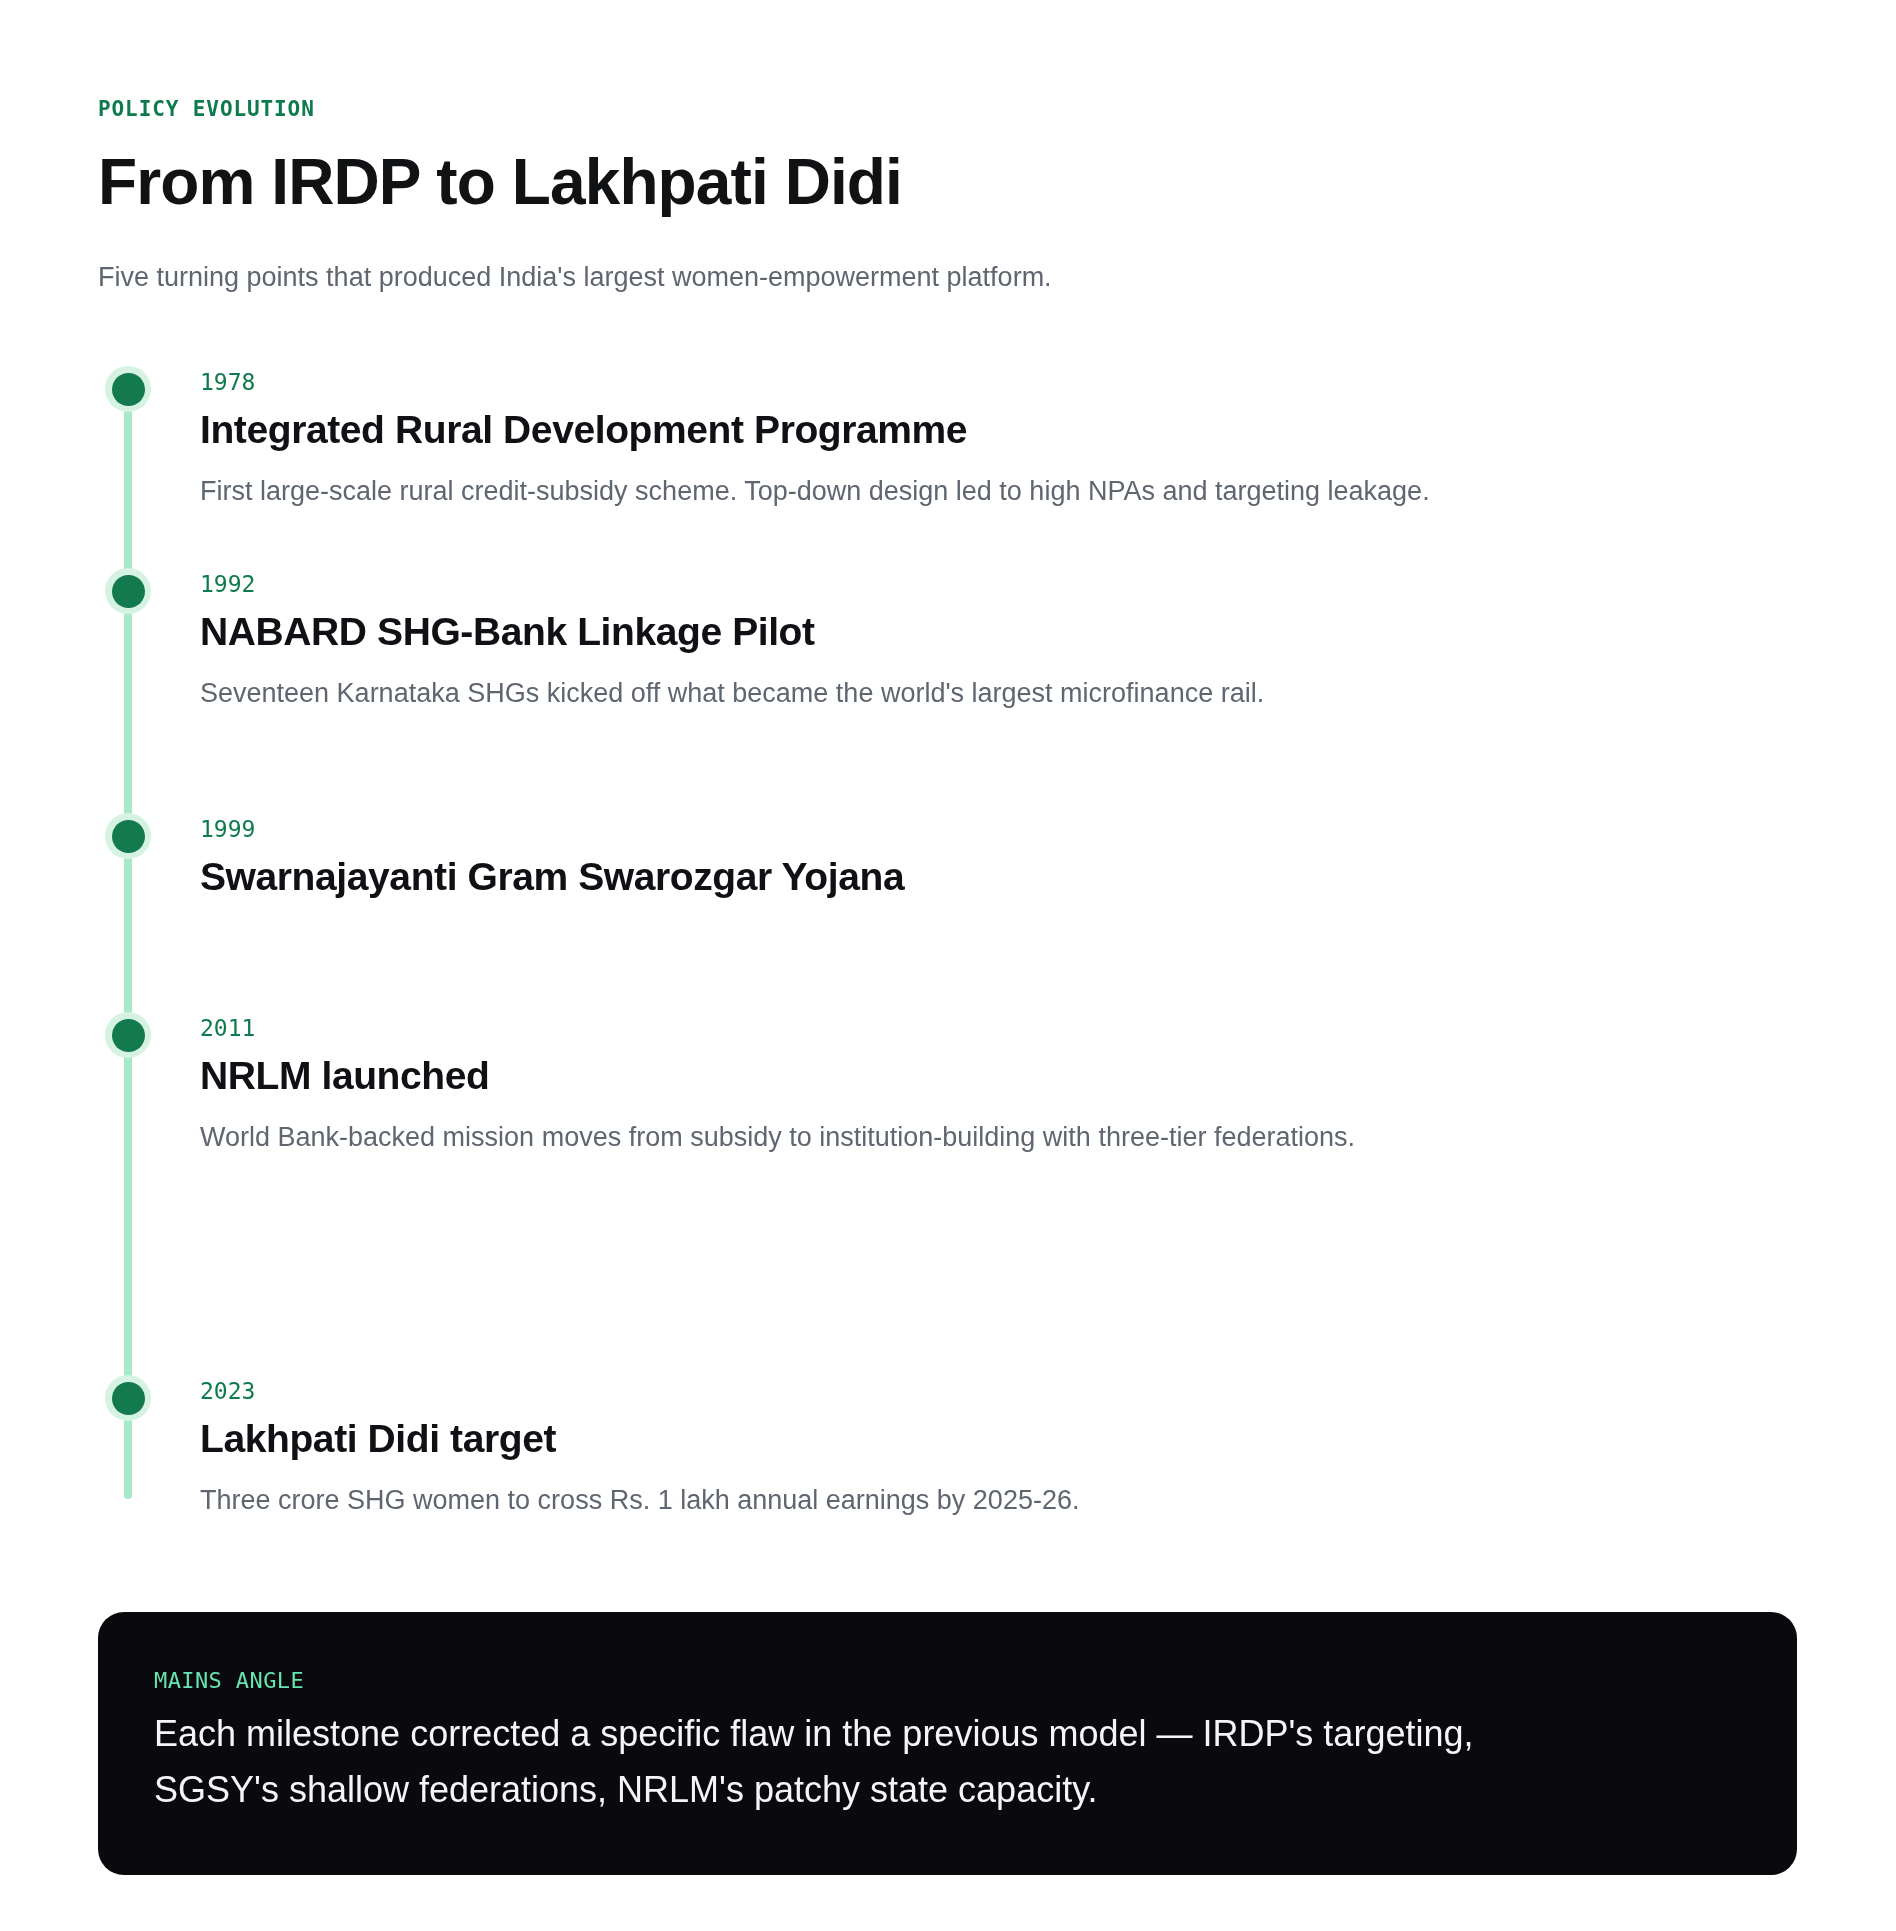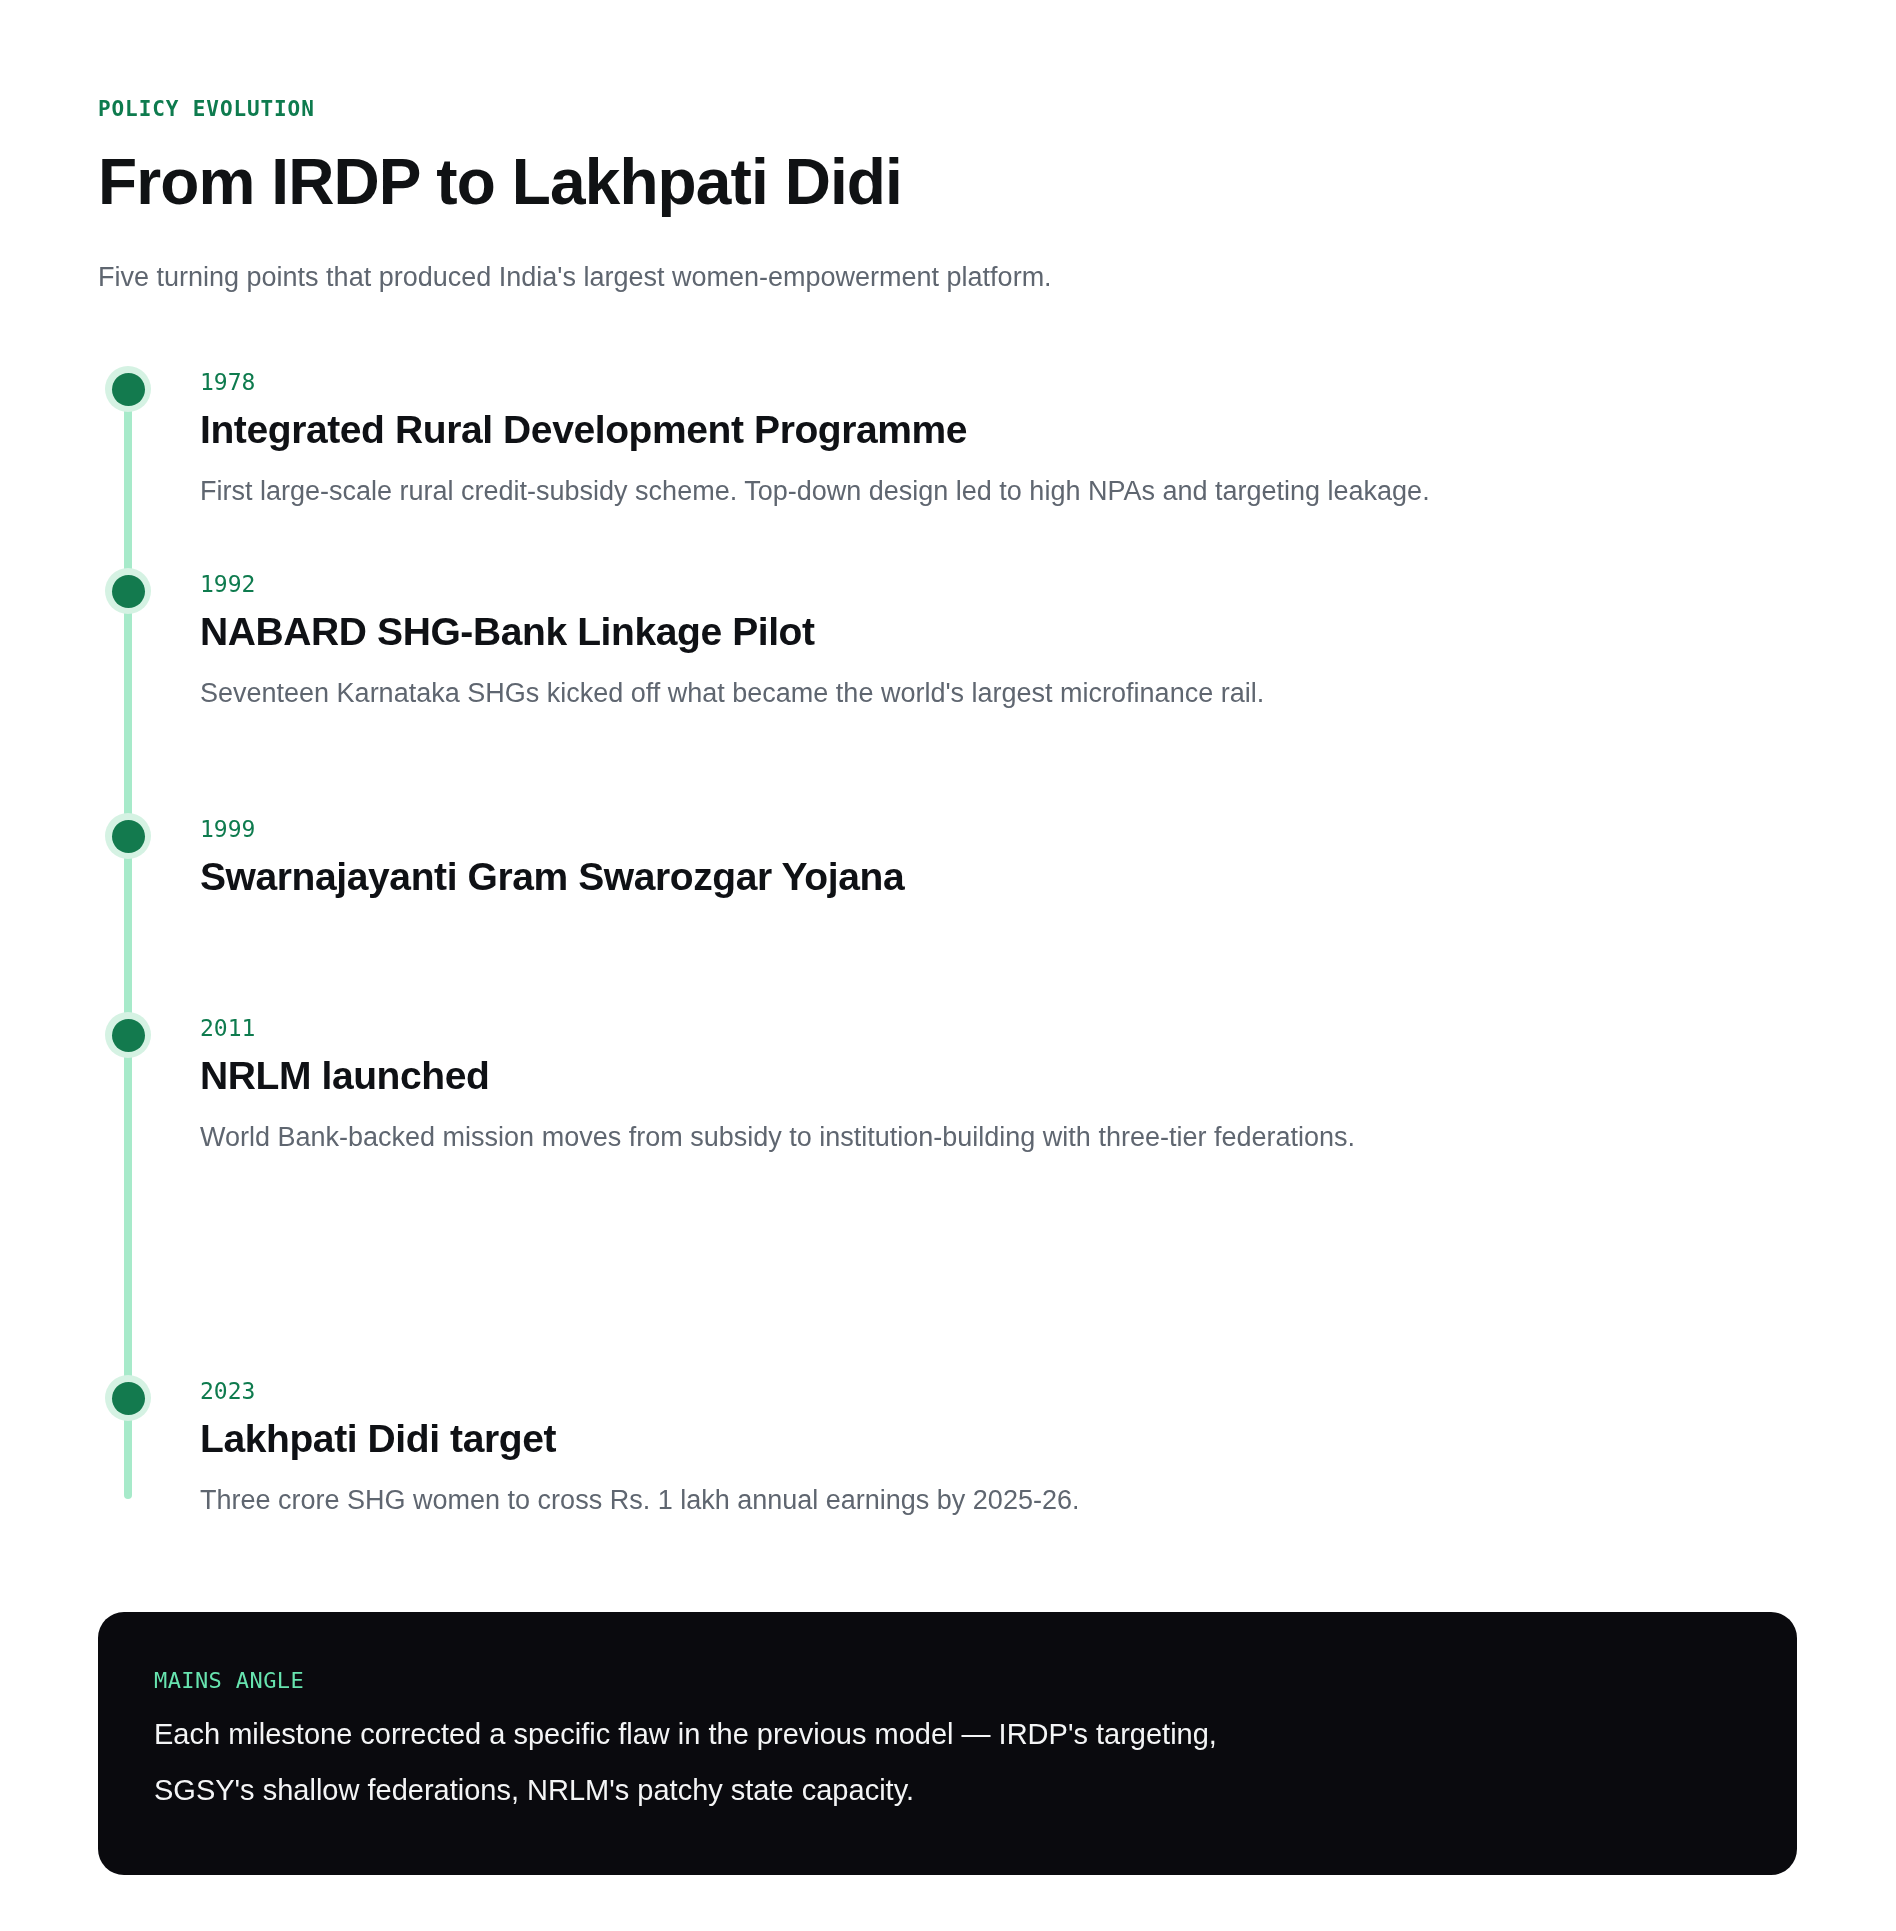--- a/index.html
+++ b/index.html
@@ -132,21 +132,21 @@
   .callout-label {
     font-family: "DejaVu Sans Mono", monospace;
     font-size: 22px;
     line-height: 26px;
     letter-spacing: 0.4px;
     color: #67e4af;
   }
 
   .callout-body {
     margin-top: 12.3px;
-    font-size: 29px;
+    font-size: 36px;
     line-height: 56px;
     color: #f4f5f6;
   }
   .callout-line { display: block; }
 </style>
 </head>
 <body>
 
 <div class="eyebrow">POLICY EVOLUTION</div>
 <h1 class="page-title">From IRDP to Lakhpati Didi</h1>

